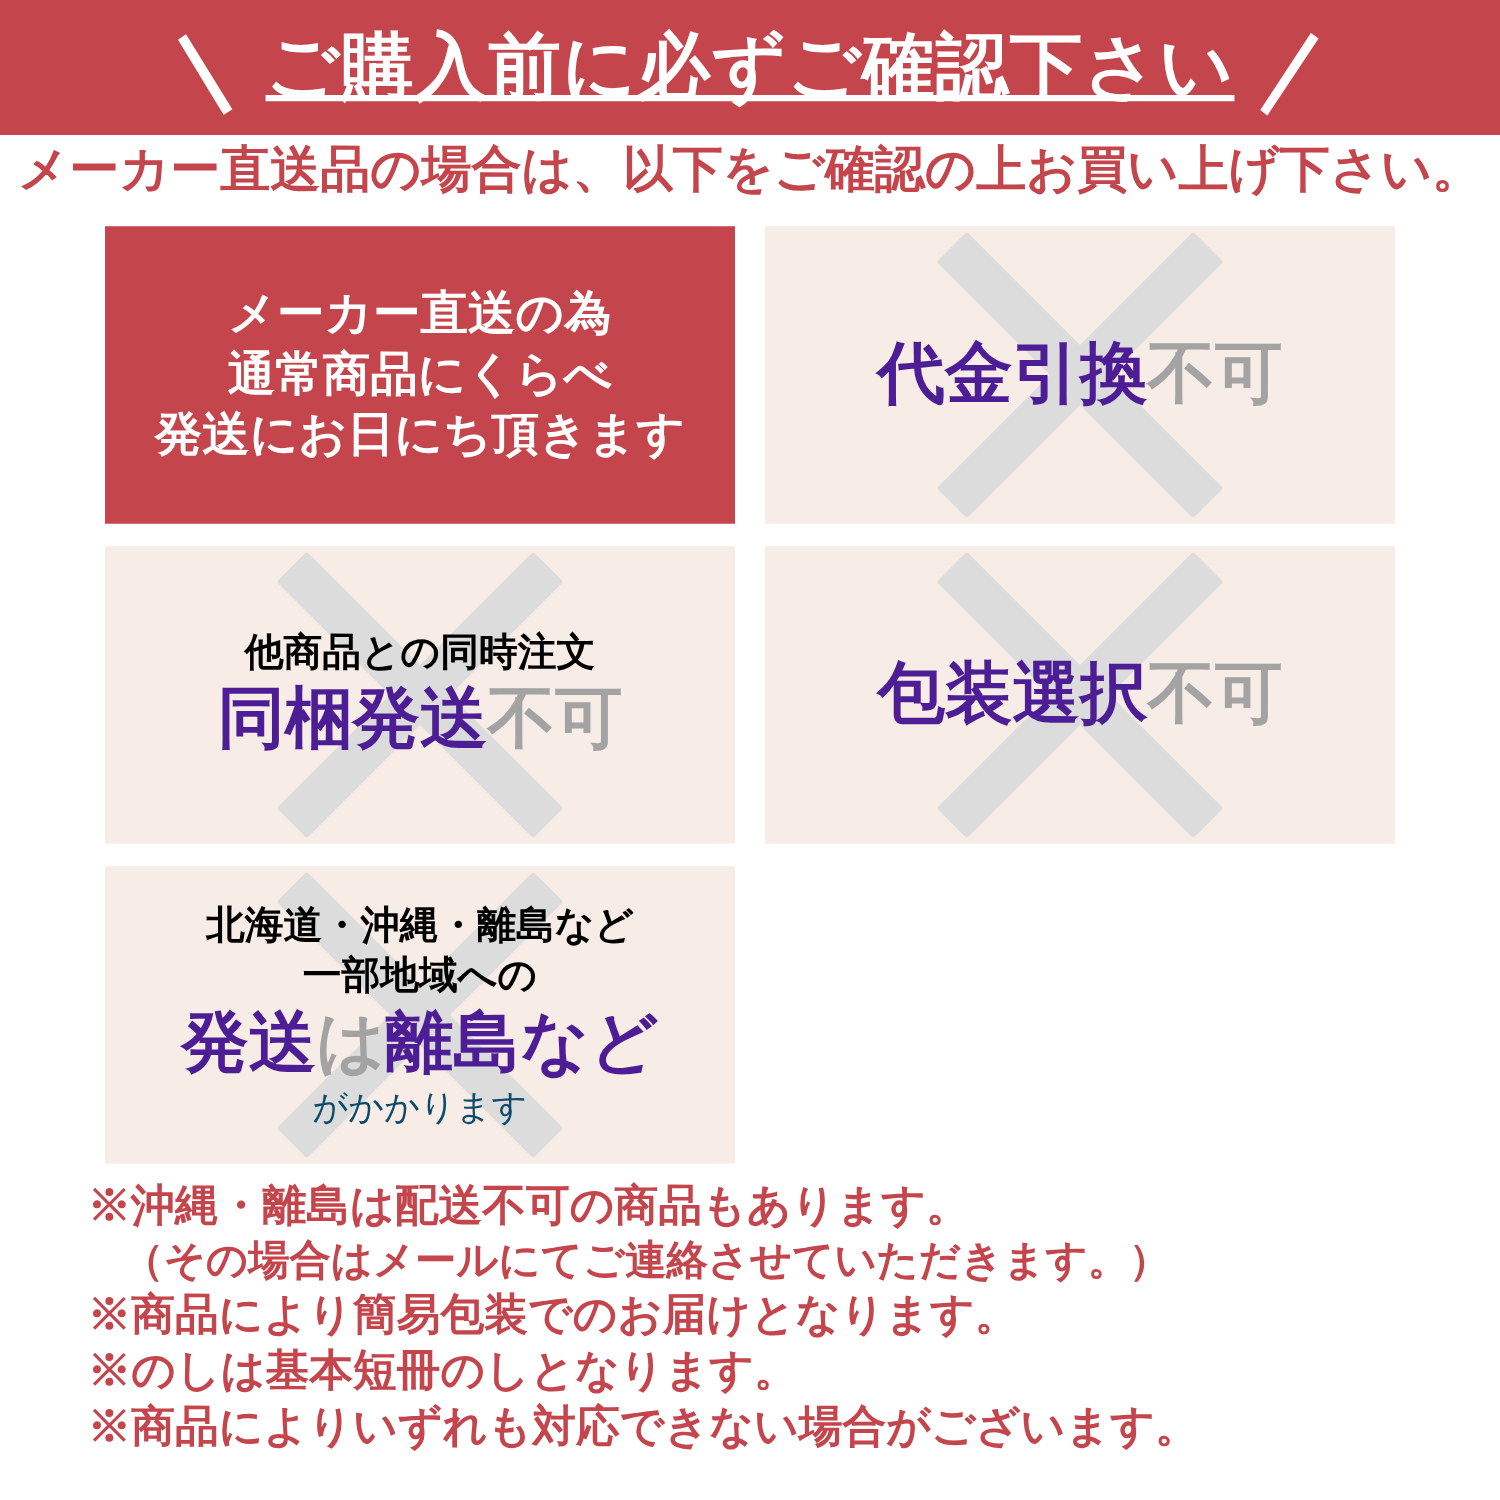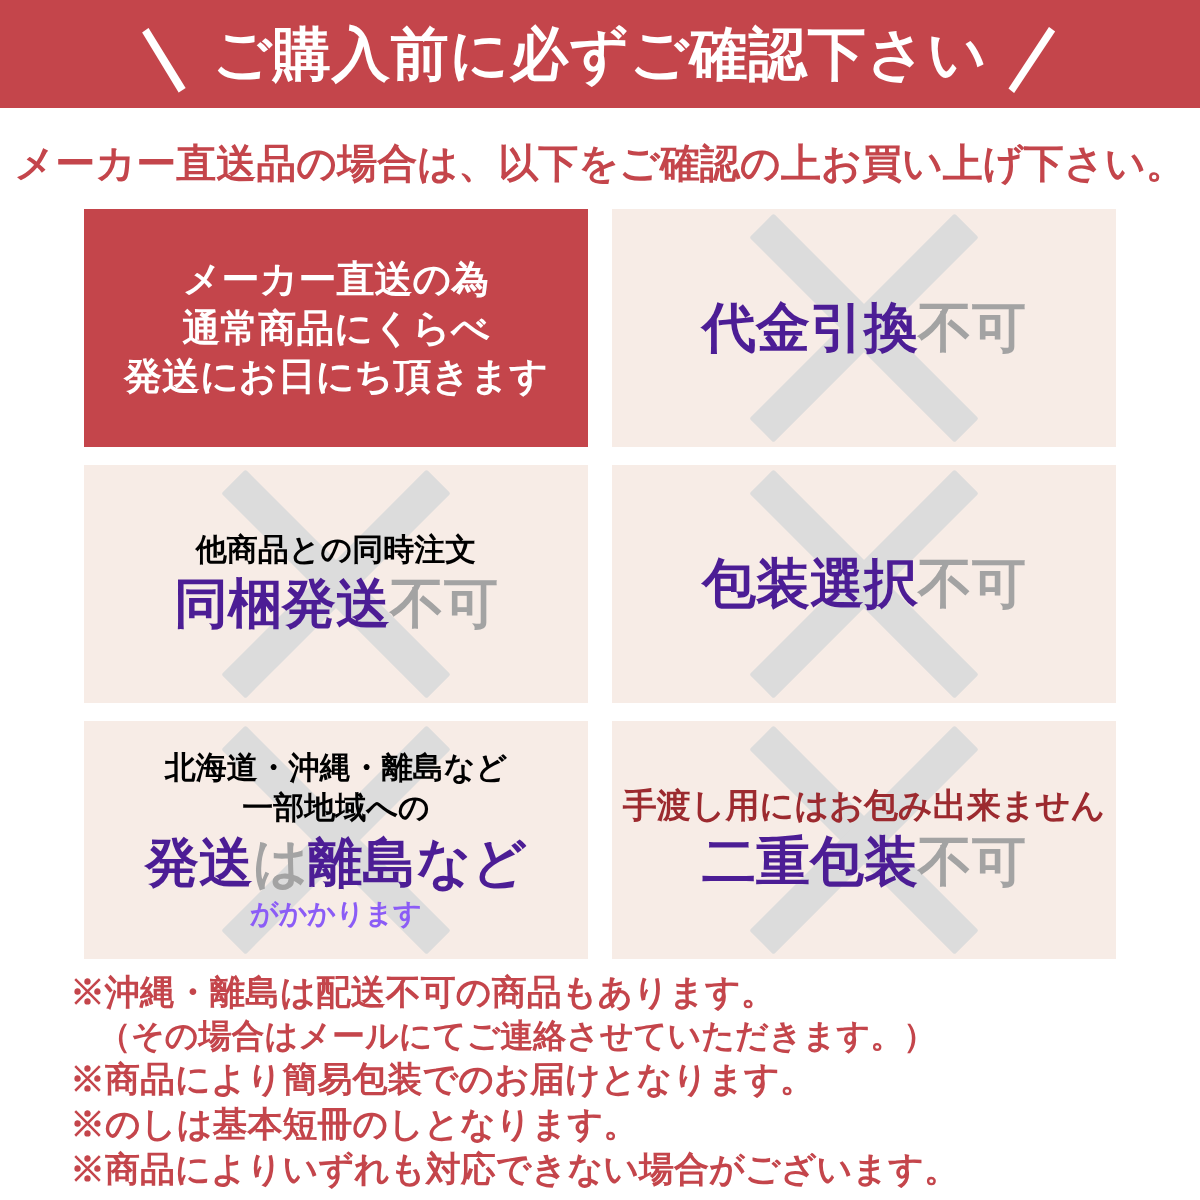--- a/index.html
+++ b/index.html
@@ -44,29 +44,29 @@
   }
   .slash.left  { transform: skewX(-14deg); }
   .slash.right { transform: skewX(14deg); }
   .header-title {
     color: #ffffff;
     font-size: 58px;
     font-weight: bold;
     letter-spacing: 1px;
     line-height: 1;
     white-space: nowrap;
+    text-decoration: underline;
   }
 
   
   .lead {
     color: #c4454b;
     font-size: 40px;
     font-weight: bold;
     text-align: center;
-    margin-top: 28px;
     letter-spacing: 0px;
     white-space: nowrap;
   }
 
   
   .grid {
     margin: 18px auto 4px auto;
     width: 1032px;
     display: grid;
     grid-template-columns: 1fr 1fr;
@@ -147,23 +147,23 @@
   .big-line .red {
     color: #4c1d95;
   }
   .mid-line {
     color: #9c2a2f;
     font-size: 34px;
     font-weight: bold;
     white-space: nowrap;
   }
   .tiny-note {
-    color: #8b5cf6;
+    color: #0c4a6e;
     font-size: 28px;
-    font-weight: bold;
+    font-weight: normal;
     white-space: nowrap;
   }
 
   
   .notes {
     margin: 14px auto 0 auto;
     width: 1080px;
     padding-left: 10px;
   }
   .note {
@@ -249,32 +249,20 @@
       <div class="lines">
         <div class="small-line">北海道・沖縄・離島など</div>
         <div class="small-line">一部地域への</div>
         <div class="big-line">
           <span class="red">発送</span><span class="muted">は</span><span class="red">離島など</span>
         </div>
         <div class="tiny-note">がかかります</div>
       </div>
     </div>
 
-    <div class="cell">
-      <div class="xmark">
-          <span class="a"></span>
-          <span class="b"></span>
-        </div>
-      <div class="lines">
-        <div class="mid-line">手渡し用にはお包み出来ません</div>
-        <div class="big-line">
-          <span class="red">二重包装</span><span class="muted">不可</span>
-        </div>
-      </div>
-    </div>
 
   </div>
 
   <div class="notes">
     <div class="note">※沖縄・離島は配送不可の商品もあります。</div>
     <div class="note indent">（その場合はメールにてご連絡させていただきます。）</div>
     <div class="note">※商品により簡易包装でのお届けとなります。</div>
     <div class="note">※のしは基本短冊のしとなります。</div>
     <div class="note">※商品によりいずれも対応できない場合がございます。</div>
   </div>

